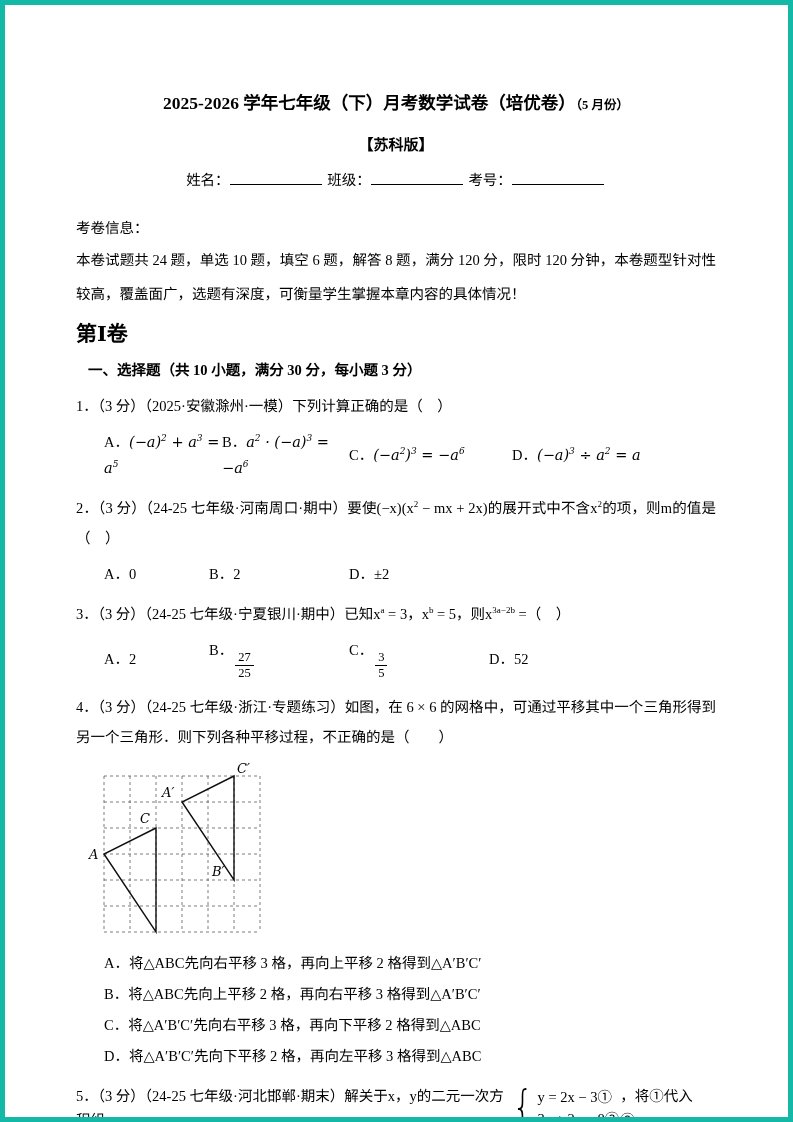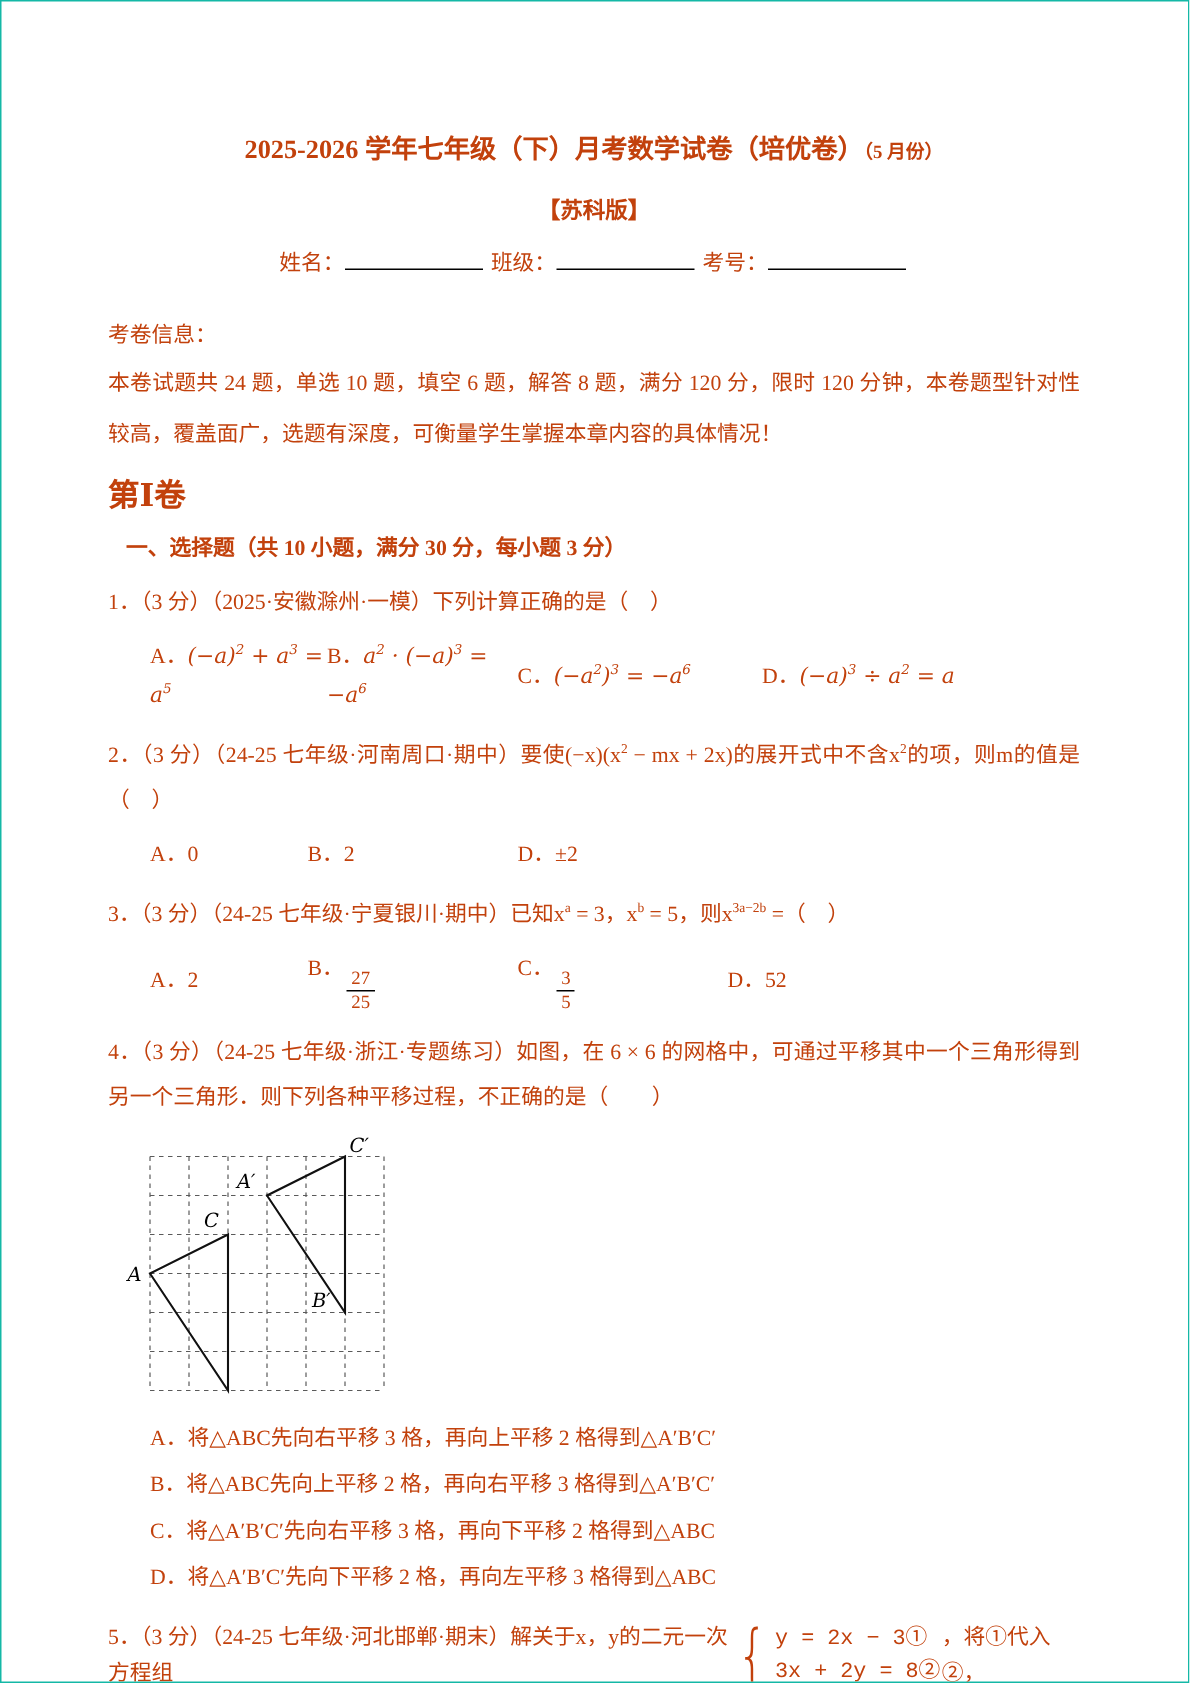--- a/index.html
+++ b/index.html
@@ -1,21 +1,21 @@
 <!DOCTYPE html>
 <html lang="zh-CN"><head>
 <meta charset="utf-8">
 <style>
   * { box-sizing: border-box; }
   html, body { margin: 0; padding: 0; background: #ffffff; }
   .page {
     width: 793px; height: 1122px; margin: 0 auto; background: #fff;
-    border: 1px solid #14b8a6;
+    border: 5px solid #14b8a6;
     font-family: "Liberation Serif", "DejaVu Serif", serif;
-    color: #c2410c; font-size: 14.5px;
+    color: #000000; font-size: 14.5px;
     padding: 86px 72px 0 71px;
     overflow: hidden; position: relative;
   }
   .title { margin: 0 0 17px; text-align: center; font-size: 17.5px; font-weight: bold; line-height: 24px; }
   .title .suffix { font-size: 12.5px; }
   .edition { text-align: center; font-weight: bold; font-size: 15px; line-height: 22px; margin-bottom: 13px; }
   .meta { text-align: center; font-size: 14.5px; line-height: 22px; margin-bottom: 11px; }
   .student { text-align: center; font-size: 14.5px; line-height: 22px; margin-bottom: 25px; }
   .blank { display: inline-block; width: 92px; height: 15px; border-bottom: 1px solid #000; margin-right: 2px; }
   .info-heading { margin: 0 0 3px; line-height: 24px; }
@@ -31,21 +31,21 @@
   .cols-abc { grid-template-columns: 105px 140px 140px auto; }
   .frac { display: inline-flex; flex-direction: column; align-items: center; vertical-align: -0.5em; line-height: 1.15; font-size: 12.5px; margin-left: 2px; }
   .frac .num { border-bottom: 1px solid #000; padding: 0 3px; }
   .frac .den { padding: 0 3px; }
   .figure-wrap { margin: 8px 0 4px 12px; }
   .opt-list p { margin: 0 0 0 28px; line-height: 31px; }
   .q5-line { display: flex; align-items: center; line-height: 24px; margin-top: 2px; }
   .system { display: inline-flex; align-items: center; margin: 0 1px; }
   .brace { font-size: 46px; line-height: 0.85; font-family: "DejaVu Sans", sans-serif; font-weight: 300; transform: scaleX(0.7); }
   .eqs { display: inline-flex; flex-direction: column; }
-  .eq { line-height: 22px; white-space: nowrap; font-family: Liberation Mono, monospace; }
+  .eq { line-height: 22px; white-space: nowrap; }
 </style>
 </head>
 <body>
 
 <div class="page">
 
   <h1 class="title"><span>2025-2026 学年七年级（下）月考数学试卷（培优卷）</span><span class="suffix">（5 月份）</span></h1>
 
   <div class="edition">【苏科版】</div>
 

